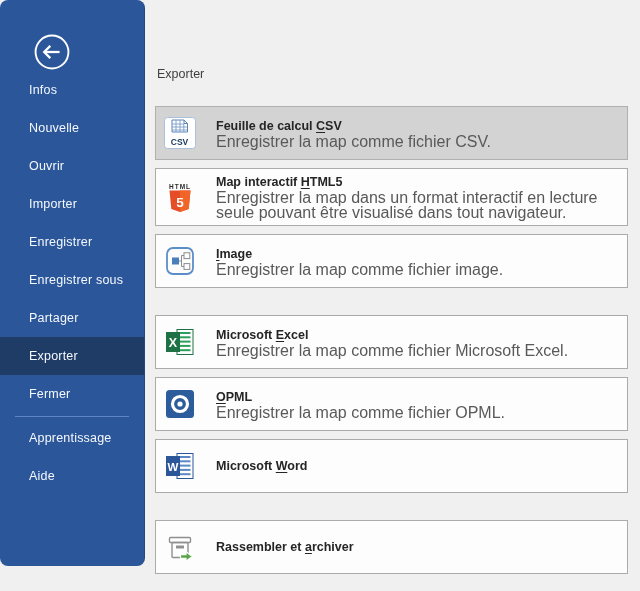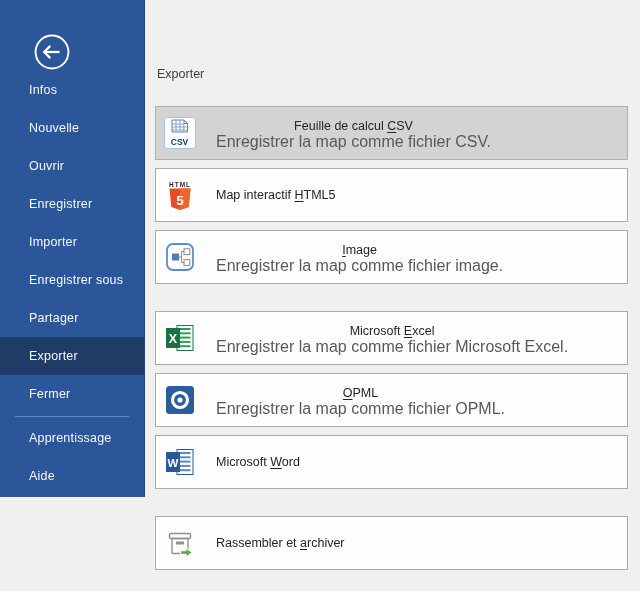--- a/index.html
+++ b/index.html
@@ -3,24 +3,25 @@
 <meta charset="utf-8">
 <style>
   html,body{margin:0;padding:0;}
   body{
     width:640px;height:591px;overflow:hidden;
     font-family:"Liberation Sans","DejaVu Sans",sans-serif;
     background:#F0F0F0;display:flex;
   }
   
   .sidebar{
-    width:145px;min-width:145px;height:497px;
+    width:145px;min-width:145px;height:566px;
     background:#2B579A;color:#F5F8FC;
     display:flex;flex-direction:column;box-sizing:border-box;
     border-right:1px solid rgba(0,0,0,.18);
+    border-radius:8px;
   }
   .back-btn{
     width:38px;height:38px;margin:33px 0 0 33px;cursor:pointer;flex:none;
   }
   .nav{margin-top:0;}
   .nav-item{
     height:38px;display:flex;align-items:center;
     padding:0 8px 0 29px;font-size:12.5px;cursor:pointer;
     letter-spacing:.2px;
   }
@@ -40,21 +41,21 @@
     min-height:54px;box-sizing:border-box;
     background:#FDFDFD;border:1px solid #ABABAB;
     margin-top:8px;cursor:pointer;padding:5px 0;
   }
   .export-item:first-child{margin-top:0;}
   .export-item.group-start{margin-top:27px;}
   .export-item.selected{background:#D3D3D3;border-color:#B0B0B0;}
   .ic{width:44px;height:32px;margin:0 8px 0 8px;flex:none;}
   .ic svg{display:block;}
   .txt{display:flex;flex-direction:column;padding-right:14px;min-width:0;}
-  .title{font-size:12.5px;font-weight:400;color:#252525;line-height:16px;text-align:center;}
+  .title{font-size:12.5px;font-weight:700;color:#252525;line-height:16px;}
   .title u{text-underline-offset:2px;}
   .desc{font-size:16px;color:#595959;line-height:15px;}
   .svg-txt{font-family:"Liberation Sans","DejaVu Sans",sans-serif;}
 </style>
 </head>
 <body>
 
 <div class="sidebar">
   <div class="back-btn">
     <span>
@@ -62,22 +63,22 @@
         <circle cx="20" cy="20" r="17.3" fill="none" stroke="#FFFFFF" stroke-width="2"></circle>
         <path d="M12 20 H28" stroke="#FFFFFF" stroke-width="2.4" fill="none"></path>
         <path d="M18.2 13.6 L11.8 20 L18.2 26.4" stroke="#FFFFFF" stroke-width="2.4" fill="none" stroke-linejoin="miter"></path>
       </svg>
     </span>
   </div>
   <div class="nav">
     <div class="nav-item">Infos</div>
     <div class="nav-item">Nouvelle</div>
     <div class="nav-item">Ouvrir</div>
+    <div class="nav-item">Importer</div>
     <div class="nav-item">Enregistrer</div>
-    <div class="nav-item">Importer</div>
     <div class="nav-item">Enregistrer sous</div>
     <div class="nav-item">Partager</div>
     <div class="nav-item selected">Exporter</div>
     <div class="nav-item">Fermer</div>
     <div class="nav-sep"></div>
     <div class="nav-item">Apprentissage</div>
     <div class="nav-item">Aide</div>
   </div>
 </div>
 
@@ -106,20 +107,21 @@
       <span class="ic">
         <svg viewBox="0 0 32 32" width="32" height="32">
           <text class="svg-txt" x="16" y="7.5" text-anchor="middle" font-size="6.5" font-weight="bold" fill="#2B2B2B" letter-spacing="1">HTML</text>
           <path d="M5.5 9.5 L7.3 28 L16 31 L24.7 28 L26.5 9.5 Z" fill="#E44D26"></path>
           <path d="M16 9.5 H26.5 L24.7 28 L16 31 Z" fill="#F16529"></path>
           <text class="svg-txt" x="16" y="25.5" text-anchor="middle" font-size="13.5" font-weight="bold" fill="#FFFFFF">5</text>
         </svg>
       </span>
       <span class="txt">
         <span class="title"><span>Map interactif </span><u>H</u><span>TML5</span></span>
+        <span class="desc">Enregistrer la map dans un format interactif en lecture seule pouvant être visualisé dans tout navigateur.</span>
       </span>
     </div>
 
     <div class="export-item">
       <span class="ic">
         <svg viewBox="0 0 32 32" width="32" height="32">
           <rect x="3" y="3" width="26" height="26" rx="6" fill="#FDFDFD" stroke="#5B8DC9" stroke-width="1.8"></rect>
           <rect x="8" y="12.5" width="7" height="7" fill="#4A7EBB"></rect>
           <path d="M15 16 H17.5 M17.5 16 V10.5 H20 M17.5 16 V21.5 H20" stroke="#8C8C8C" stroke-width="1" fill="none"></path>
           <rect x="20" y="7.8" width="5.8" height="5.8" fill="#FFFFFF" stroke="#8C8C8C"></rect>

